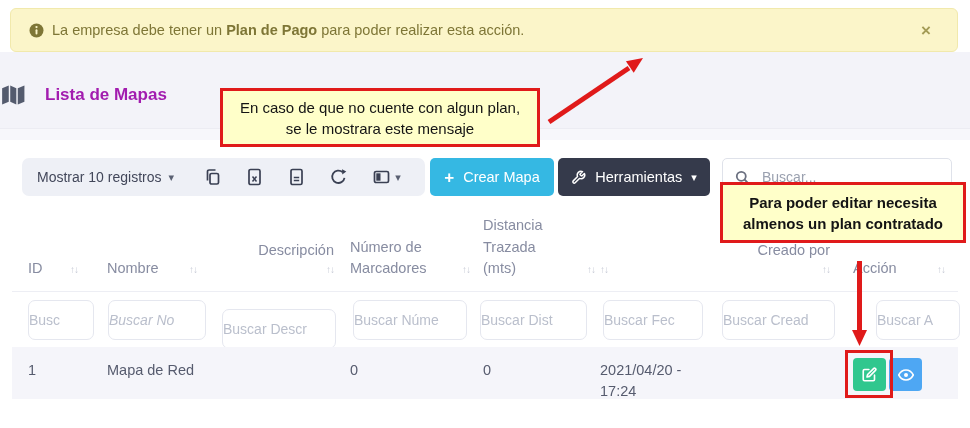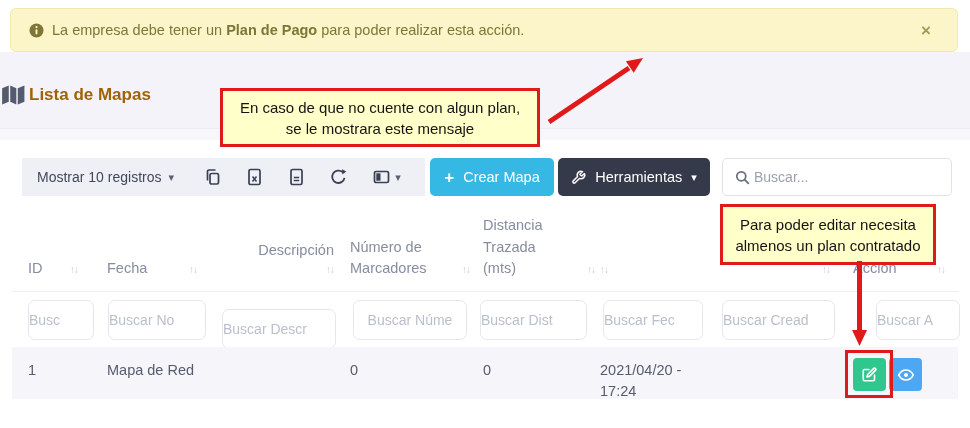--- a/index.html
+++ b/index.html
@@ -29,52 +29,52 @@
   .alert .info-ic{display:inline-flex;margin-right:8px;flex:0 0 auto;}
   .alert b{font-weight:bold;}
   .alert .close{
     position:absolute;right:26px;top:50%;transform:translateY(-50%);
     color:#a39b55;font-size:17px;font-weight:bold;cursor:pointer;line-height:1;
   }
   
   .band{position:absolute;left:0;top:52px;width:970px;height:88px;background:#f3f3f9;}
   .band-lower{position:absolute;left:0;top:128px;width:970px;height:12px;background:#f7f7fb;border-top:1px solid #ececf3;}
   .page-title{
-    position:absolute;left:2px;top:85px;display:flex;align-items:center;gap:4px;
-    color:#a16207;font-size:17px;font-weight:bold;z-index:2;
+    position:absolute;left:2px;top:85px;display:flex;align-items:center;gap:20px;
+    color:#a21caf;font-size:17px;font-weight:bold;z-index:2;
   }
   
   .card{
     position:absolute;left:12px;top:140px;width:946px;height:288px;
     background:#ffffff;border-radius:8px 8px 0 0;
   }
   
   .btn-group-gray{
     position:absolute;left:10px;top:18px;width:403px;height:38px;
-    background:#eef0f6;border-radius:0;display:flex;align-items:center;
+    background:#eef0f6;border-radius:7px;display:flex;align-items:center;
   }
   .show-entries{
     margin-left:15px;font-size:14px;color:#42475a;display:flex;align-items:center;gap:7px;
     cursor:pointer;white-space:nowrap;
   }
   .caret{font-size:11px;color:#5a6072;line-height:1;}
   .tool-icons{display:flex;flex:1;justify-content:space-evenly;align-items:center;margin-left:6px;}
   .tool-btn{display:flex;align-items:center;gap:4px;cursor:pointer;color:#3a4053;}
   .btn{
     position:absolute;top:18px;height:38px;border:none;border-radius:5px;
     color:#fff;font-size:14.5px;font-family:inherit;display:flex;align-items:center;
     justify-content:center;gap:9px;cursor:pointer;
   }
   .btn-create{left:418px;width:124px;background:var(--accent-blue);}
   .btn-create .plus{font-size:17px;font-weight:bold;line-height:1;}
   .btn-tools{left:546px;width:152px;background:var(--accent-dark);}
   .search-box{
     position:absolute;left:710px;top:18px;width:230px;height:38px;
     background:#fff;border:1px solid #dfe2ea;border-radius:5px;
-    display:flex;align-items:center;padding:11px 12px;gap:2px;
+    display:flex;align-items:center;padding:11px 12px;gap:10px;
   }
   .search-box input{
     border:none;outline:none;flex:1;font-size:14px;color:#74788d;
     font-family:inherit;background:transparent;min-width:0;
   }
   .search-box input::placeholder{color:#9aa0af;}
   
   .thead{position:absolute;left:0;top:60px;width:946px;height:92px;border-bottom:1px solid #edeef4;}
   .th{
     position:absolute;bottom:11px;display:flex;align-items:flex-end;
@@ -94,23 +94,23 @@
   .th7{left:700px;width:118px;flex-direction:column;}
   .th8{left:841px;width:92px;}
   
   .filters{position:absolute;left:0;top:152px;width:946px;height:55px;}
   .filter{
     position:absolute;top:8px;height:40px;border:1px solid #e5e7ef;border-radius:7px;
     background:#fff;padding:0 0;font-size:14px;color:#74788d;font-family:inherit;outline:none;
   }
   .filter::placeholder{color:#babfcc;}
   .f1{left:16px;width:66px;}
-  .f2{left:96px;width:98px;}
+  .f2{left:96px;width:98px;font-style:italic;}
   .f3{left:210px;width:114px;margin-top:9px;}
-  .f4{left:341px;width:114px;text-align:center;}
+  .f4{left:341px;width:114px;}
   .f5{left:468px;width:107px;}
   .f6{left:591px;width:100px;}
   .f7{left:710px;width:113px;}
   .f8{left:864px;width:84px;}
   
   .trow{position:absolute;left:0;top:207px;width:946px;height:52px;background:#f5f5fa;}
   .td{position:absolute;top:13px;font-size:14.5px;color:#565b6e;line-height:1.45;}
   .td-id{left:16px;}
   .td-nombre{left:95px;}
   .td-desc{left:210px;}
@@ -125,21 +125,21 @@
   .edit-btn{left:841px;background:var(--success-green);}
   .view-btn{left:877px;background:var(--info-blue);}
   
   .note{
     position:absolute;background:var(--annotation-yellow);
     border:3px solid var(--annotation-red);z-index:10;
     display:flex;flex-direction:column;justify-content:center;align-items:center;
     font-size:15px;color:#141414;line-height:1.4;text-align:center;
   }
   .note1{left:220px;top:88px;width:320px;height:59px;}
-  .note2{left:720px;top:204px;width:216px;height:61px;}
+  .note2{left:720px;top:182px;width:246px;height:61px;font-weight:bold;}
   .highlight-rect{
     position:absolute;left:845px;top:350px;width:48px;height:48px;
     border:3px solid var(--annotation-red);z-index:10;background:transparent;
   }
   .arrows{position:absolute;left:0;top:0;z-index:11;pointer-events:none;}
   .arrows line{stroke:var(--annotation-red);stroke-width:5;}
   .arrows polygon{fill:var(--annotation-red);}
 </style>
 </head>
 <body>
@@ -235,21 +235,21 @@
     </span>
     <input type="text" placeholder="Buscar..." style="">
   </div>
 
   <div class="thead">
     <div class="th th1">
         <span class="th-label">ID</span>
         <span class="sort">↑↓</span>
       </div>
     <div class="th th2">
-        <span class="th-label">Fecha</span>
+        <span class="th-label">Nombre</span>
         <span class="sort">↑↓</span>
       </div>
     <div class="th th3">
         <span class="th-label">Descripción</span>
         <span class="sort">↑↓</span>
       </div>
     <div class="th th4">
         <span class="th-label">Número de Marcadores</span>
         <span class="sort">↑↓</span>
       </div>

